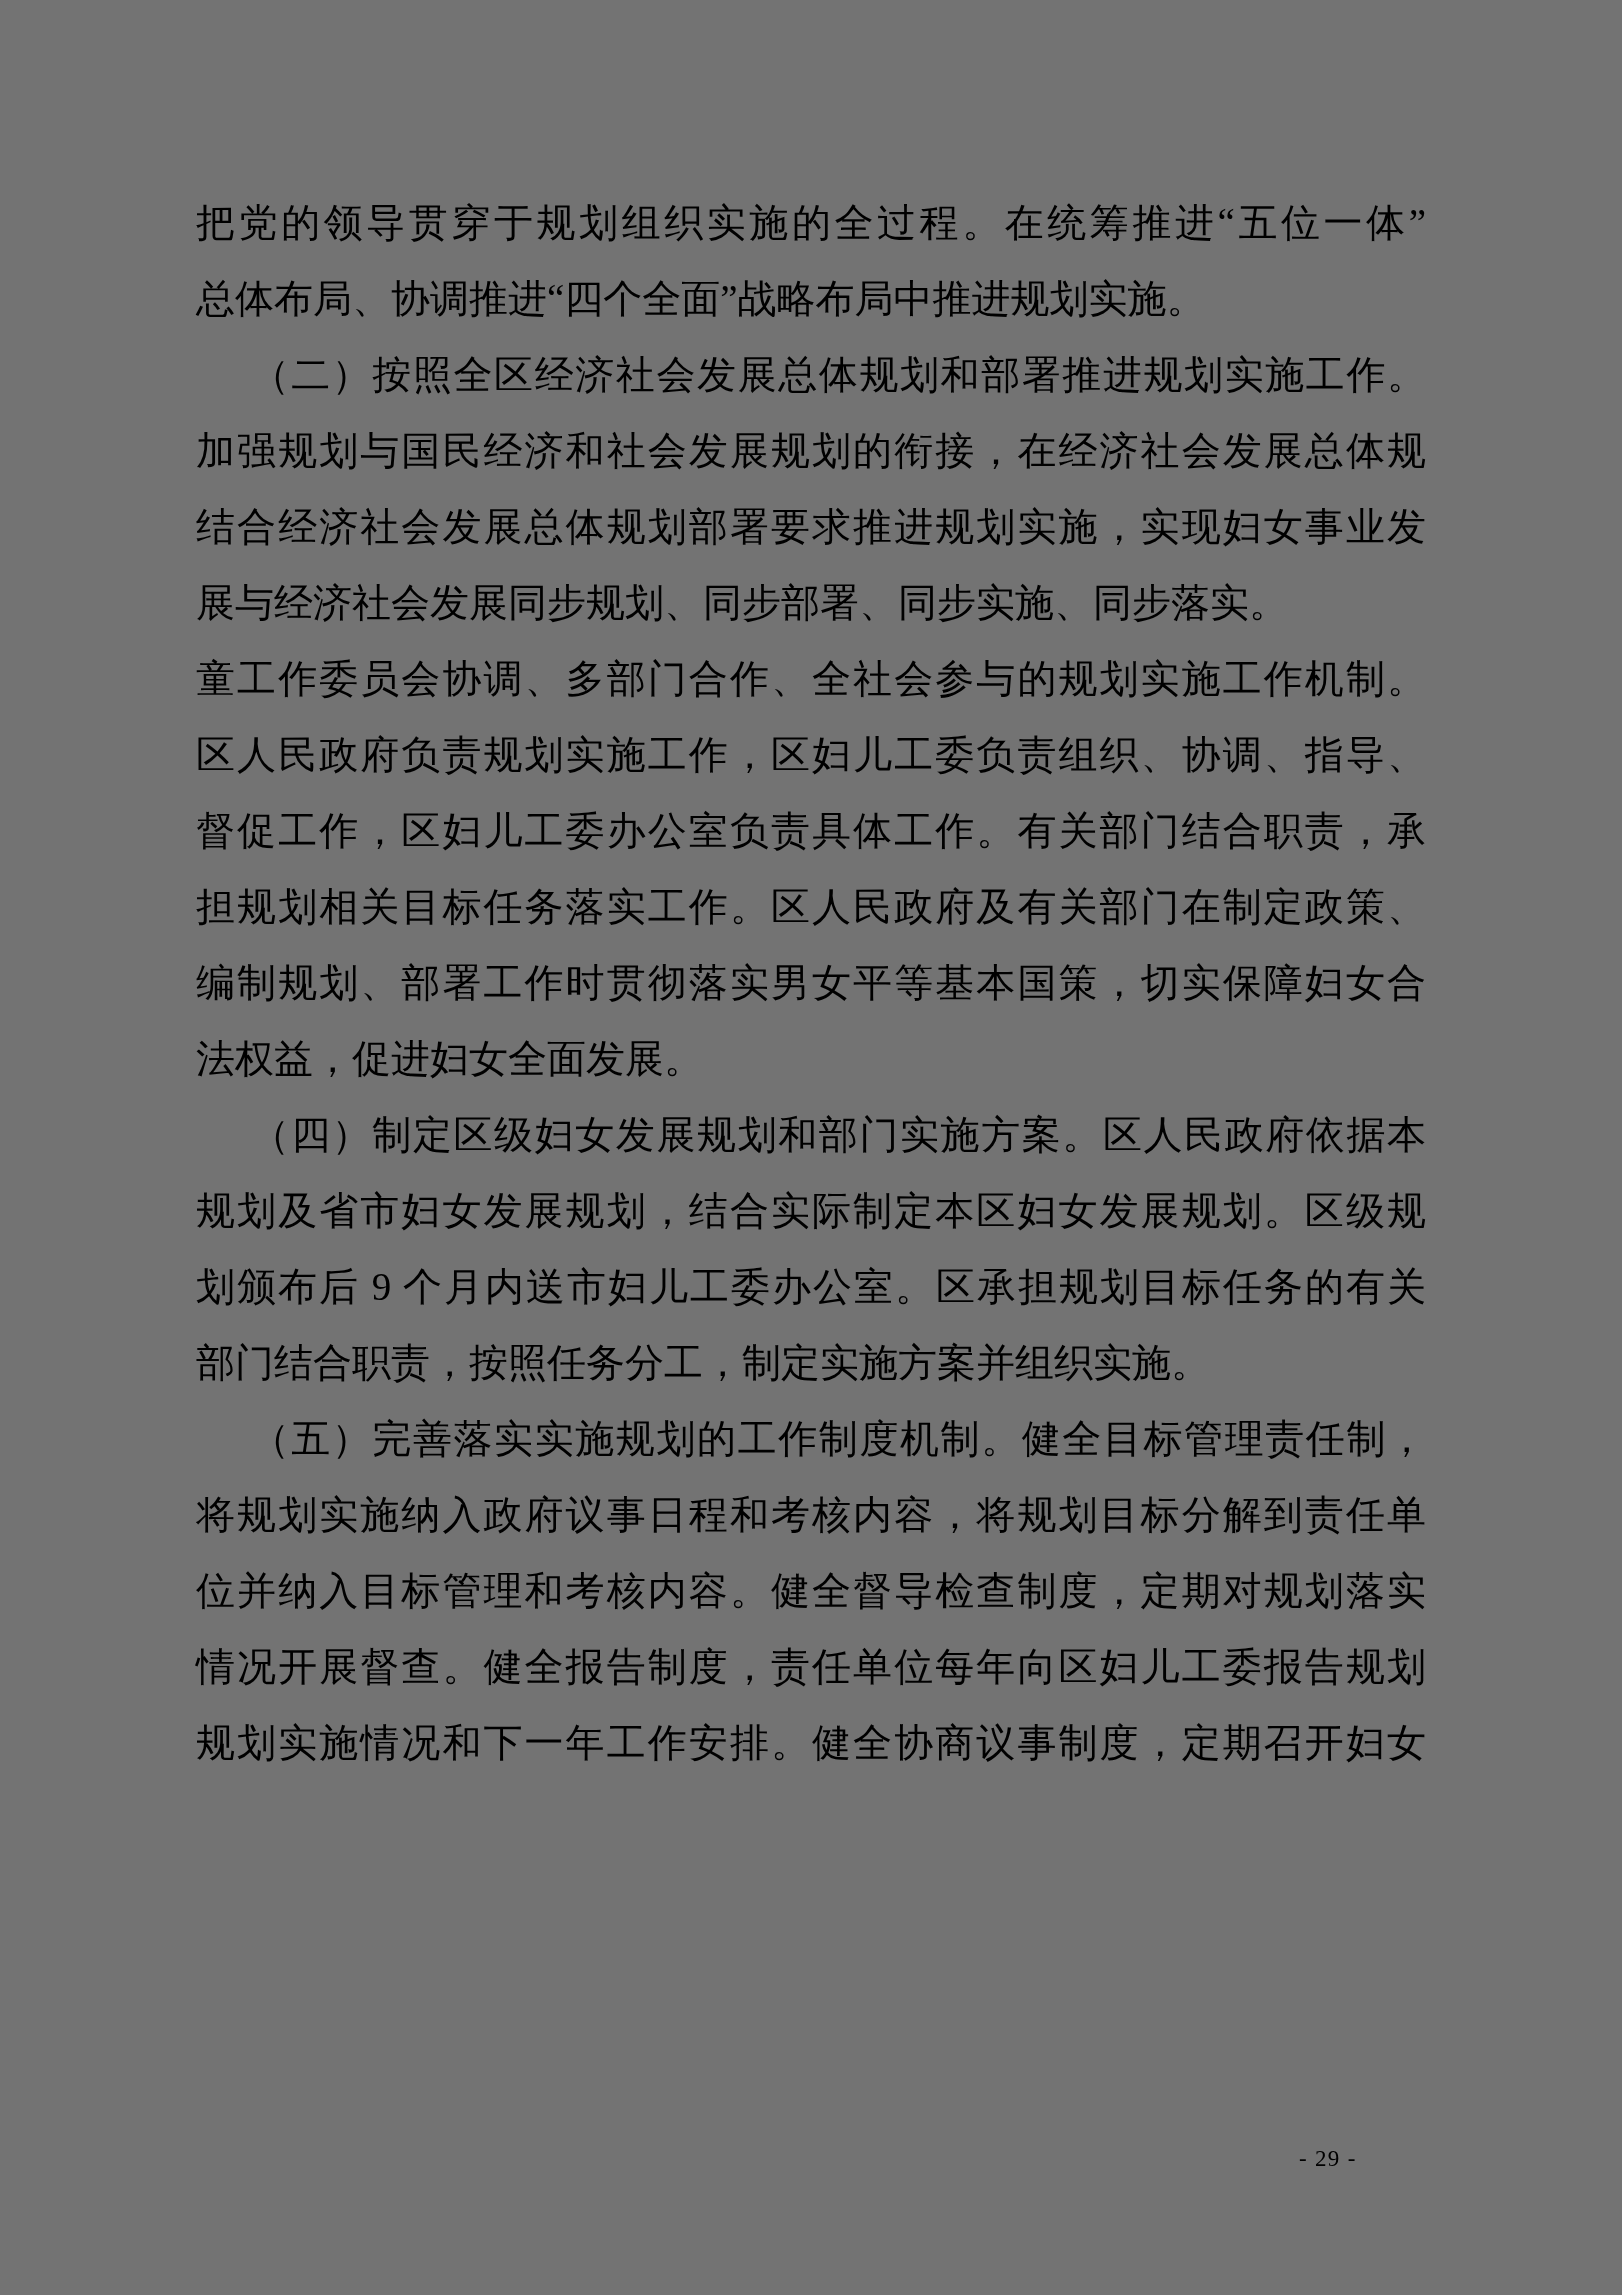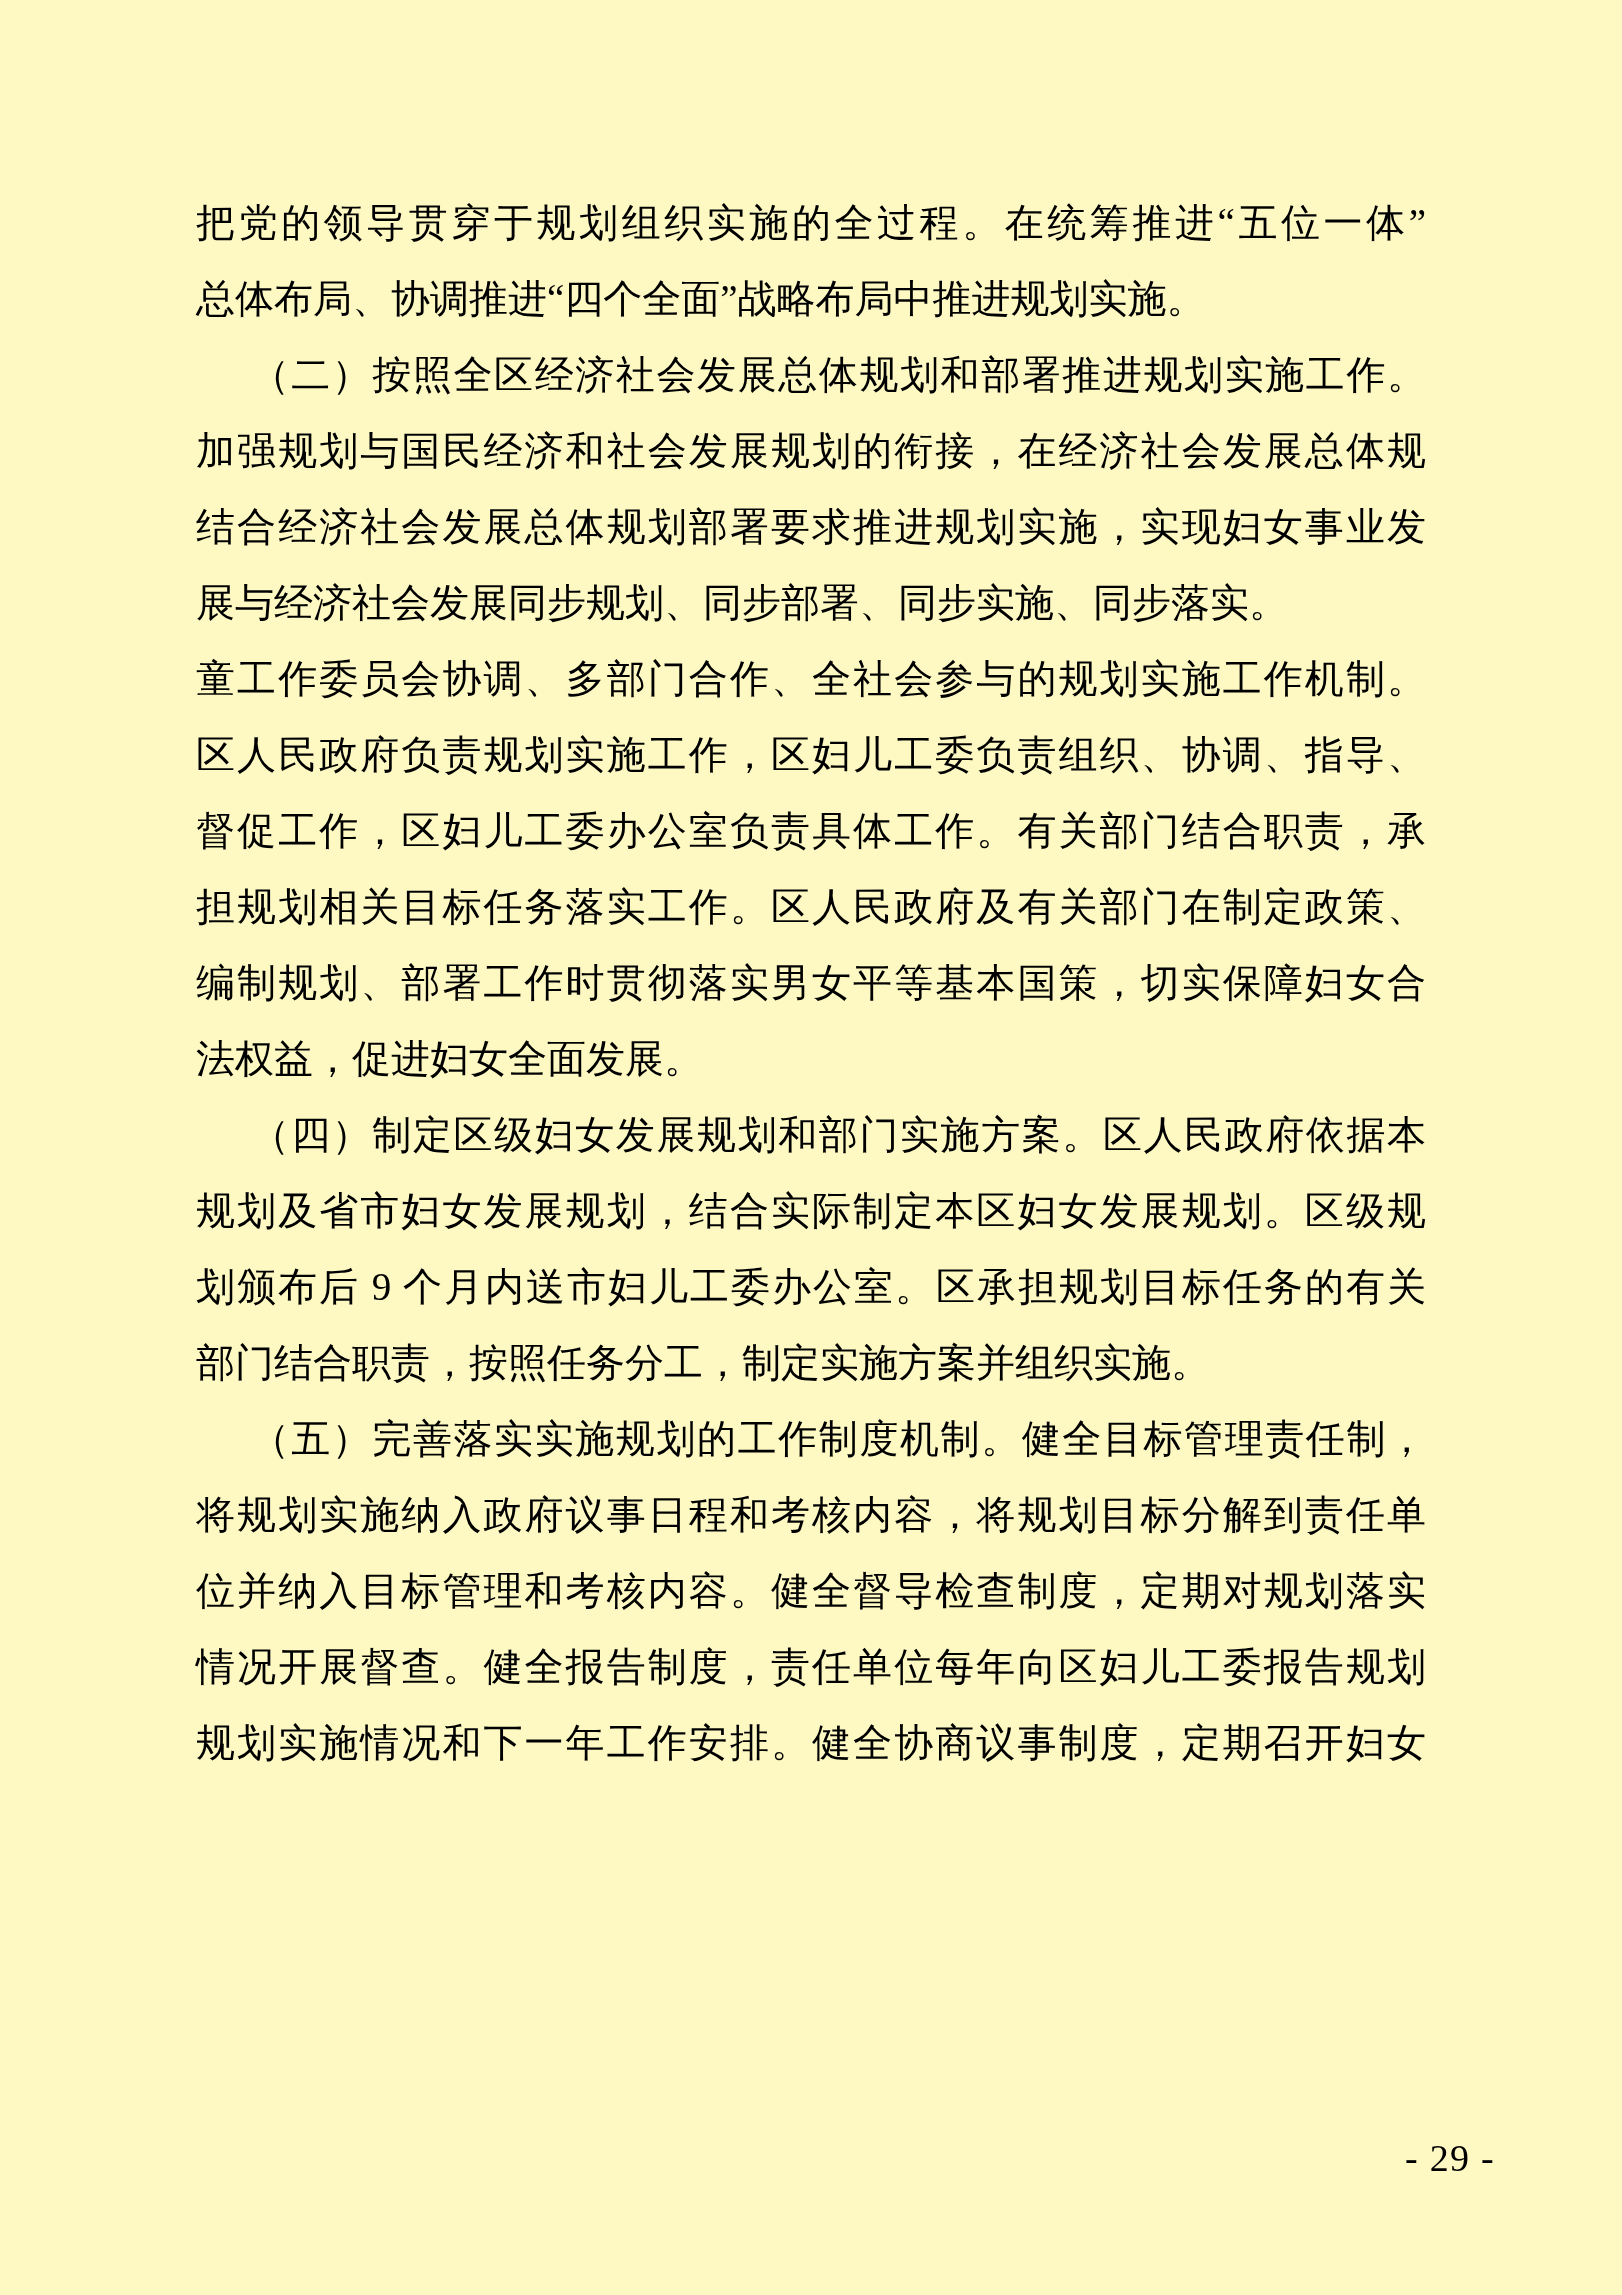--- a/index.html
+++ b/index.html
@@ -11,21 +11,21 @@
     height: 2295px;
     background: #ffffff;
     position: relative;
     font-family: "Liberation Serif", "DejaVu Serif", serif;
   }
   .page {
     position: absolute;
     left: 0; top: 0;
     width: 1622px;
     height: 2295px;
-    background: #fef9c3;
+    background: #737373;
     overflow: hidden;
   }
   .doc-body {
     position: absolute;
     left: 196px;
     top: 185px;
     width: 1230px;
     color: #000000;
     font-size: 39px;
     line-height: 76px;
@@ -40,23 +40,23 @@
     text-align-last: left;
   }
   .line.indent {
     text-indent: 1.4em;
   }
   .page-number {
     position: absolute;
     top: 2140px;
     left: 1299px;
     width: 196px;
-    text-align: right;
+    text-align: left;
     color: #000000;
-    font-size: 38px;
+    font-size: 23px;
     line-height: 37px;
     letter-spacing: 1.3px;
   }
 </style>
 </head>
 <body>
 
 <div class="page">
   <div class="doc-body">
       <div class="line">把党的领导贯穿于规划组织实施的全过程。在统筹推进“五位一体”</div>

